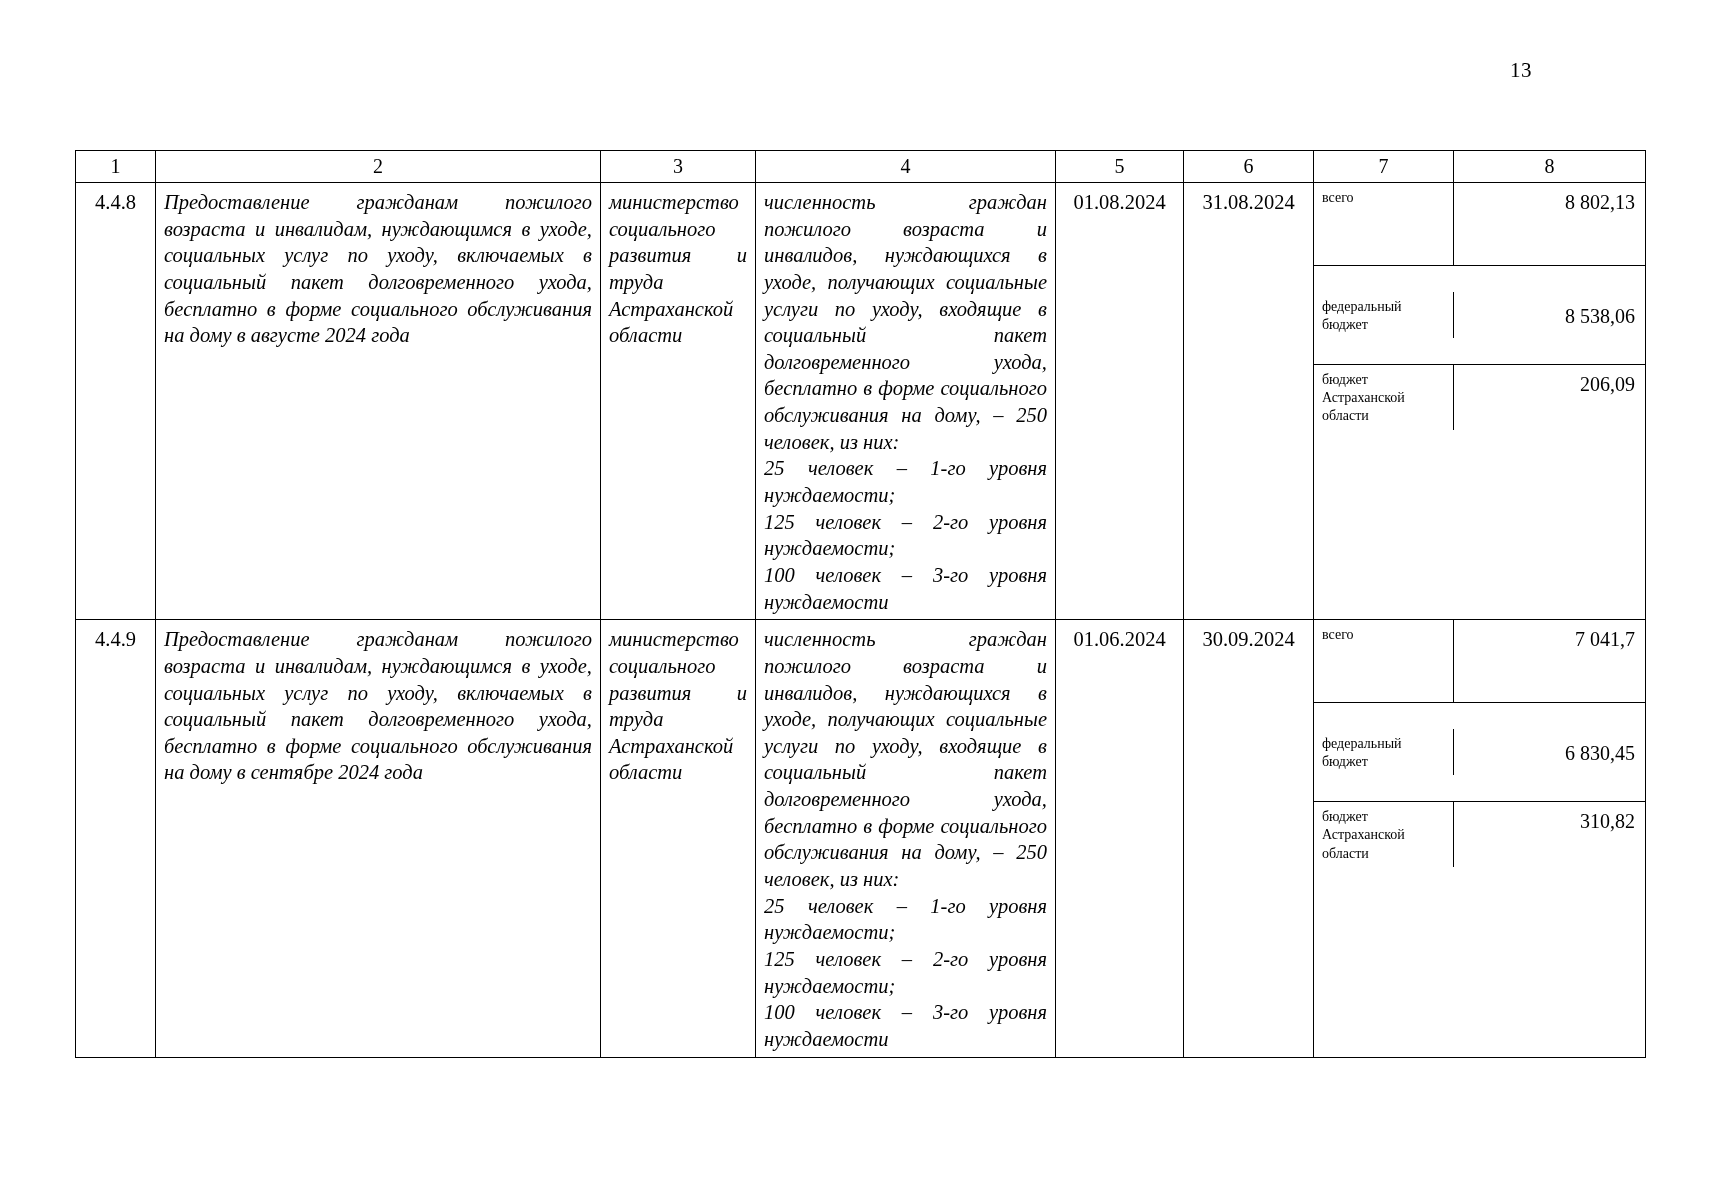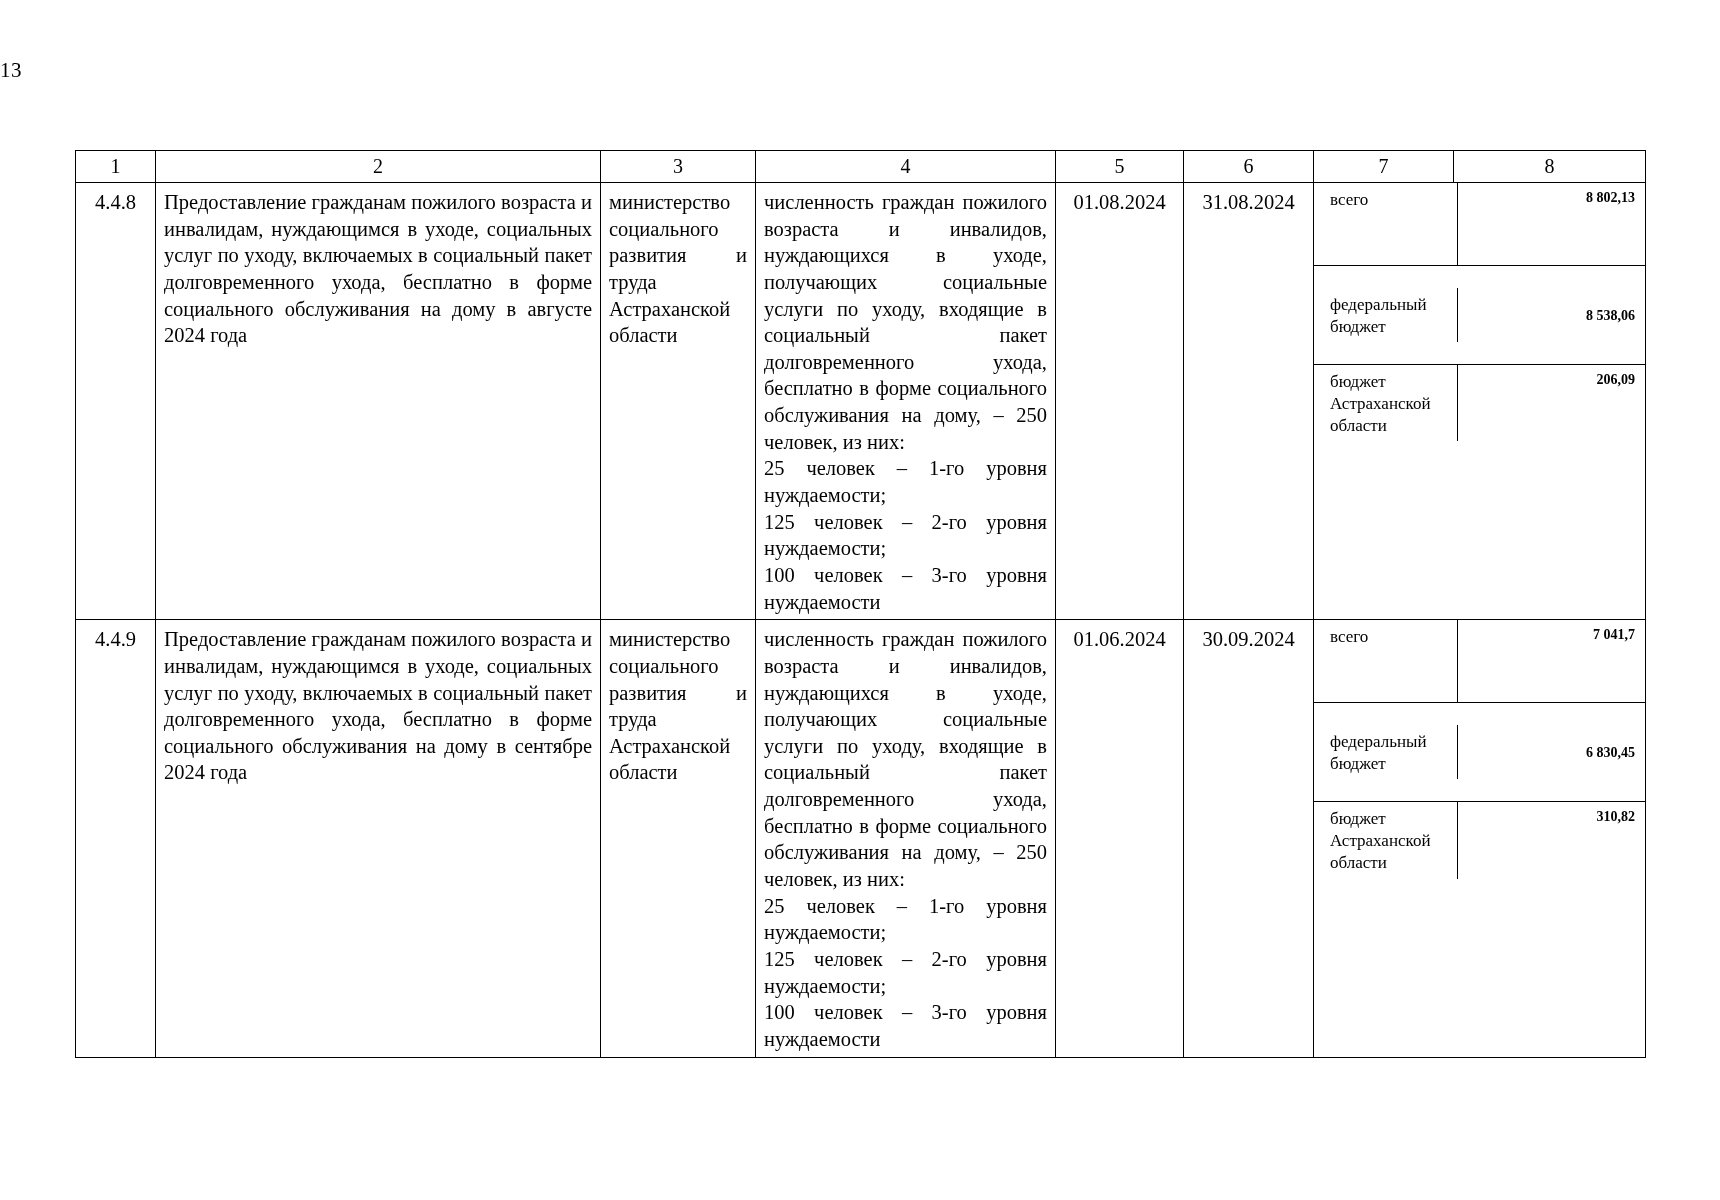--- a/index.html
+++ b/index.html
@@ -20,21 +20,21 @@
     width: 1720px;
     height: 1200px;
     box-sizing: border-box;
     padding: 0;
   }
   .page-number {
     position: absolute;
     top: 58px;
     left: 0;
     width: 1532px;
-    text-align: left;
+    text-align: right;
     font-size: 21px;
     letter-spacing: 0.5px;
   }
   .doc-table {
     position: absolute;
     top: 150px;
     left: 75px;
     width: 1570px;
     border-collapse: collapse;
     table-layout: fixed;
@@ -56,53 +56,51 @@
   .c1 { width: 80px; }
   .c2 { width: 445px; }
   .c3 { width: 155px; }
   .c4 { width: 300px; }
   .c5 { width: 128px; }
   .c6 { width: 130px; }
   .c7 { width: 140px; }
   .c8 { width: 192px; }
 
   .center { text-align: center; }
-  .just { text-align: justify; text-justify: inter-word; }
+  .just { text-align: justify; text-justify: inter-word; font-style: italic; }
   .nowrap { white-space: nowrap; }
 
   .idx {
     text-align: center;
     padding-top: 7px;
   }
   .split-wrap {
     display: flex;
     flex-direction: column;
     height: 100%;
   }
   .split-row {
     display: flex;
     flex-direction: row;
   }
   .src-col {
     width: 140px;
     box-sizing: border-box;
     padding: 6px 8px 4px 8px;
     border-right: 1.6px solid #000;
-    font-size: 17px;
+    font-size: 14px;
     line-height: 1.30;
-    margin-left: 8px;
   }
   .amt-col {
     width: 192px;
     box-sizing: border-box;
     padding: 6px 10px 4px 8px;
     text-align: right;
-    font-size: 14px;
+    font-size: 20px;
     line-height: 1.30;
-    font-weight: bold;
   }
   .seg-1 { min-height: 82px; }
   .seg-2 { min-height: 98px; border-top: 1.6px solid #000; align-items: center; }
   .seg-3 { flex: 1 1 auto; border-top: 1.6px solid #000; }
   .pair-cell {
     padding: 0 !important;
   }
 </style>
 </head>
 <body>

